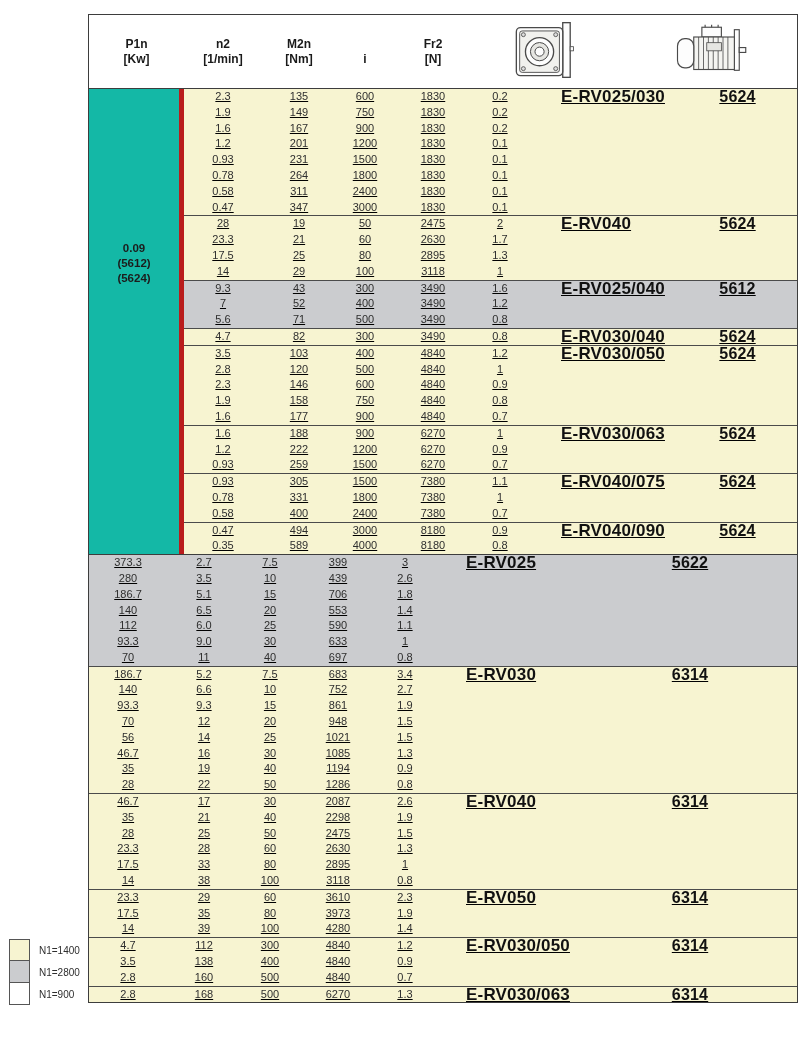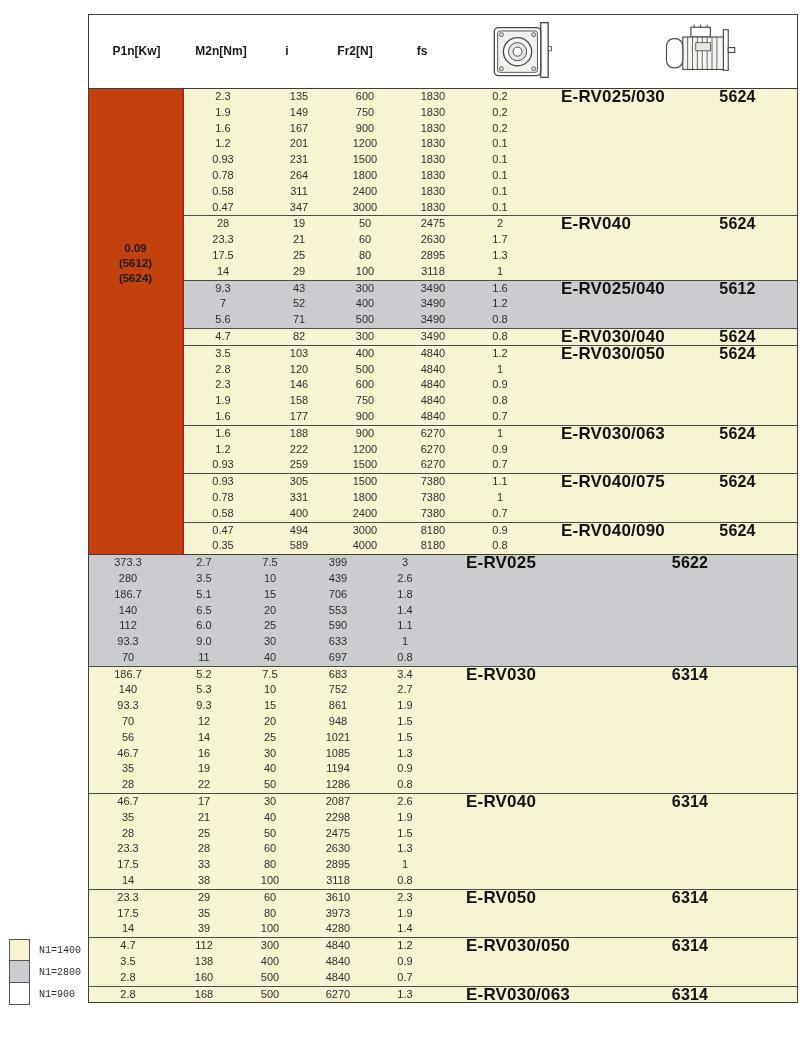--- a/index.html
+++ b/index.html
@@ -11,97 +11,97 @@
   .datasheet{
     position:absolute;left:88px;top:14px;width:710px;
     border:1.5px solid #3d3d3d;box-sizing:border-box;background:#fff;
   }
   
   .thead{
     display:flex;height:74px;border-bottom:1.5px solid #3d3d3d;
     box-sizing:border-box;background:#fff;align-items:stretch;
   }
   .hcell{
-    display:flex;justify-content:center;align-items:center;
+    display:flex;flex-direction:column;justify-content:center;align-items:center;
     font-weight:bold;font-size:12px;color:#1a1a1a;
   }
   .hcell div{line-height:15px;height:15px;}
   .hp1n{width:95px;}
   
   .c0{width:78px;}.c1{width:74px;}.c2{width:58px;}.c3{width:78px;}.c4{width:56px;}
   .model{width:150px;}
   .motor{flex:1;}
   .icon-cell{width:150px;display:flex;align-items:center;justify-content:center;}
   .icon-cell.last{flex:1;width:auto;}
   
   .group{display:flex;align-items:stretch;}
   .group + .group{border-top:1.5px solid #3d3d3d;}
   .p1n-cell{
-    width:95px;box-sizing:border-box;border-right:2px solid #b91c1c;
-    background:#c2410c;flex:none;
+    width:95px;box-sizing:border-box;border-right:5px solid #b91c1c;
+    background:#14b8a6;flex:none;
   }
   .p1n-inner{
     text-align:center;font-weight:bold;font-size:11.5px;color:#1c1c1c;line-height:15px;
   }
   .group:nth-child(1) .p1n-inner{margin-top:152px;}
   .group:nth-child(2) .p1n-inner{margin-top:288px;}
   .blocks{flex:1;display:flex;flex-direction:column;}
   .block + .block{border-top:1px solid #4b4b4b;}
   .shade-yellow{background:var(--c-yellow,#F7F4D1);}
   .shade-gray{background:var(--c-gray,#CBCCCF);}
-  .row{display:flex;height:15.8px;align-items:flex-end;}
+  .row{display:flex;height:15.8px;align-items:flex-end;text-decoration:underline;}
   .cell{
     text-align:center;font-size:11px;color:#2e2e2e;line-height:15.8px;
     white-space:nowrap;overflow:visible;
   }
   .cell.model{
     text-align:left;padding-left:33px;box-sizing:border-box;
     font-weight:bold;font-size:17px;color:#111;letter-spacing:.2px;
   }
   .cell.motor{
     font-weight:bold;font-size:16px;color:#111;letter-spacing:.2px;
   }
   
   .legend{position:absolute;left:9px;top:939px;}
-  .legend-item{display:flex;align-items:center;height:22px;font-family:Liberation Mono, monospace;}
+  .legend-item{display:flex;align-items:center;height:22px;}
   .swatch{
     width:21px;height:22px;box-sizing:border-box;border:1px solid #555;
     margin-right:9px;flex:none;
   }
   .legend-item + .legend-item .swatch{border-top:none;}
   .sw-yellow{background:var(--c-yellow,#F7F4D1);}
   .sw-gray{background:var(--c-gray,#CBCCCF);}
   .sw-white{background:var(--c-white,#ffffff);}
   .legend-label{font-size:10px;color:#2e2e2e;}
 </style>
 </head>
 <body>
 
 <div class="datasheet">
 
   <div class="thead">
     <div class="hcell hp1n">
       <div>P1n</div>
       <div>[Kw]</div>
     </div>
+    <div class="hcell c0">
+      <div>n2</div>
+      <div>[1/min]</div>
+    </div>
     <div class="hcell c1">
       <div>M2n</div>
       <div>[Nm]</div>
     </div>
     <div class="hcell c2">
       <div></div>
       <div>i</div>
     </div>
     <div class="hcell c3">
       <div>Fr2</div>
       <div>[N]</div>
-    </div>
-    <div class="hcell c4">
-      <div></div>
-      <div>fs</div>
     </div>
     <div class="icon-cell">
       <span>
         <svg width="68" height="58" viewBox="0 0 82 70">
           <g fill="#fdfdfd" stroke="#4a4a4a" stroke-width="1.6">
             <rect x="60" y="2" width="9" height="66"></rect>
             <rect x="69" y="31" width="4" height="5" stroke-width="1"></rect>
             <rect x="4" y="8" width="56" height="58" rx="5"></rect>
             <rect x="8" y="12" width="48" height="50" rx="3" fill="#f1f1ee" stroke-width="1.1"></rect>
             <circle cx="32" cy="37" r="17"></circle>
@@ -502,21 +502,21 @@
               <div class="cell c0">186.7</div>
               <div class="cell c1">5.2</div>
               <div class="cell c2">7.5</div>
               <div class="cell c3">683</div>
               <div class="cell c4">3.4</div>
               <div class="cell model">E-RV030</div>
               <div class="cell motor">6314</div>
             </div>
             <div class="row">
               <div class="cell c0">140</div>
-              <div class="cell c1">5.3</div>
+              <div class="cell c1">6.6</div>
               <div class="cell c2">10</div>
               <div class="cell c3">752</div>
               <div class="cell c4">2.7</div>
               <div class="cell model"></div>
               <div class="cell motor"></div>
             </div>
             <div class="row">
               <div class="cell c0">93.3</div>
               <div class="cell c1">9.3</div>
               <div class="cell c2">15</div>

